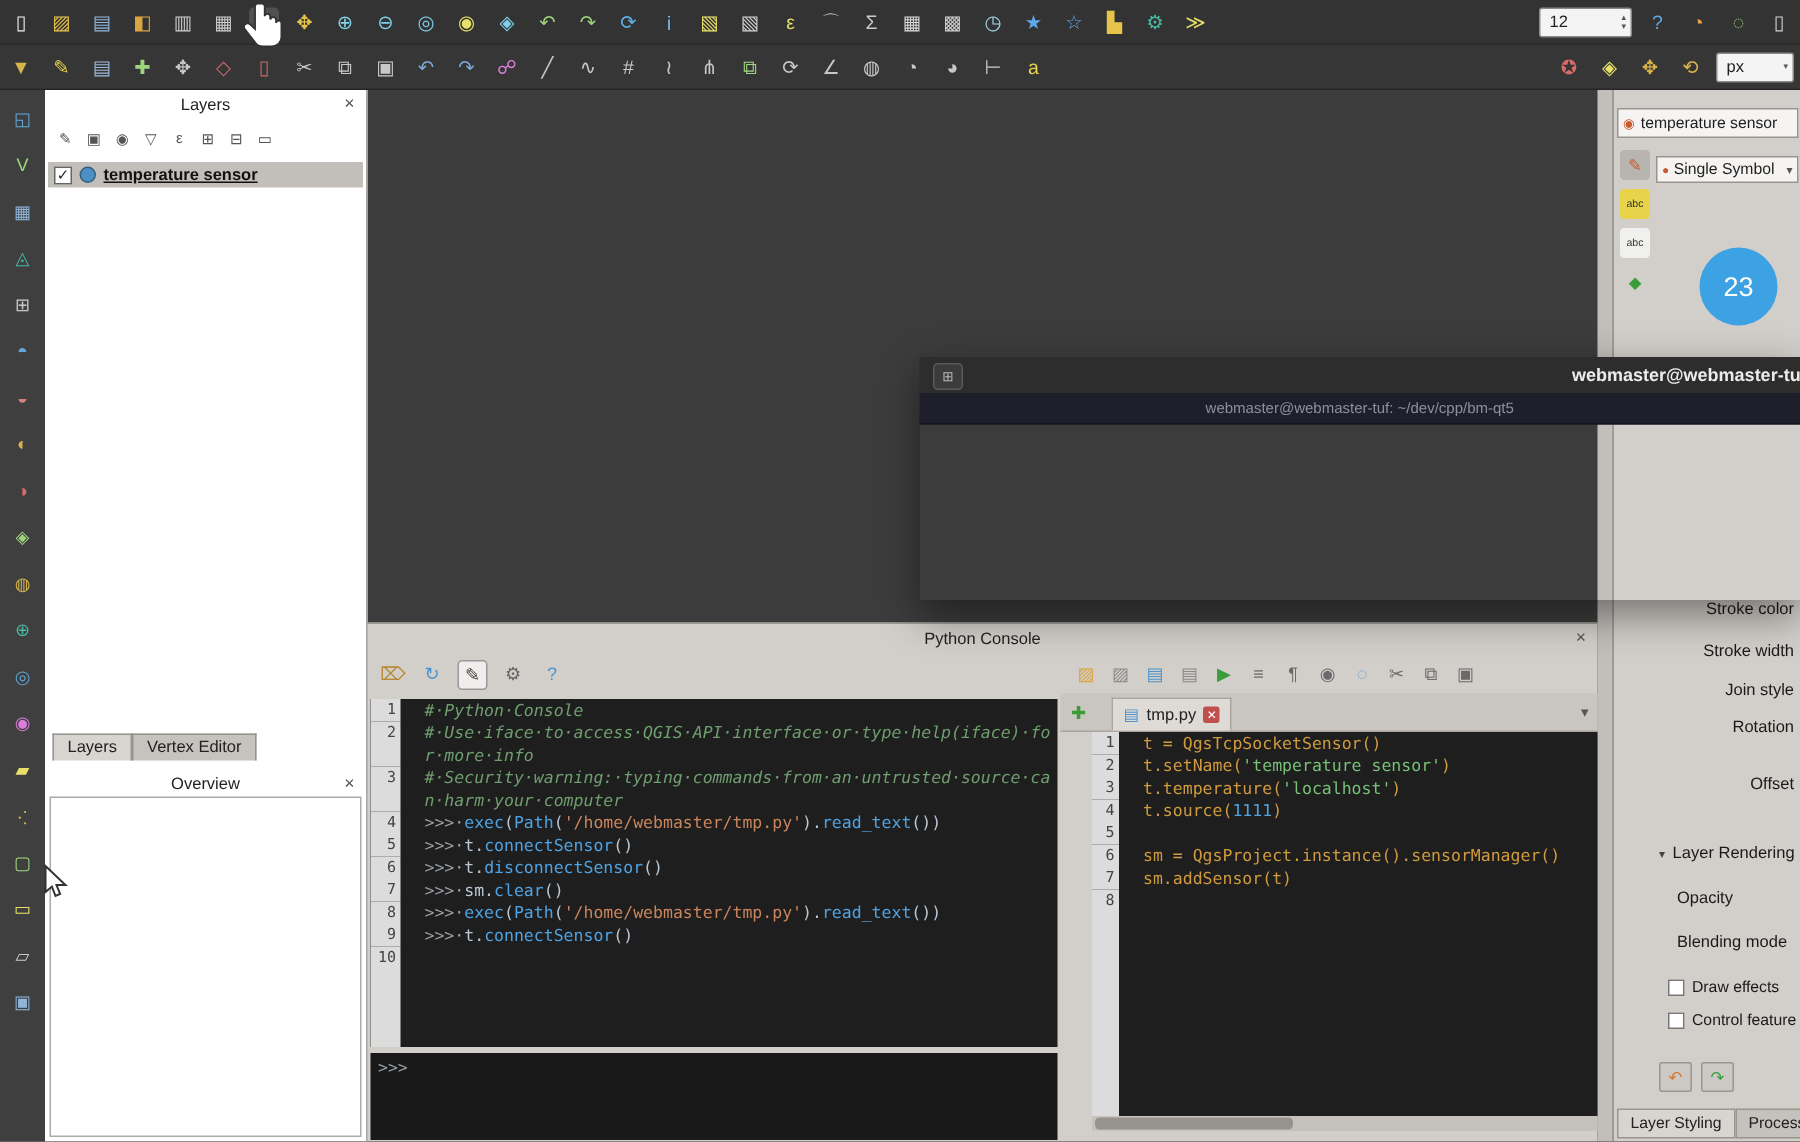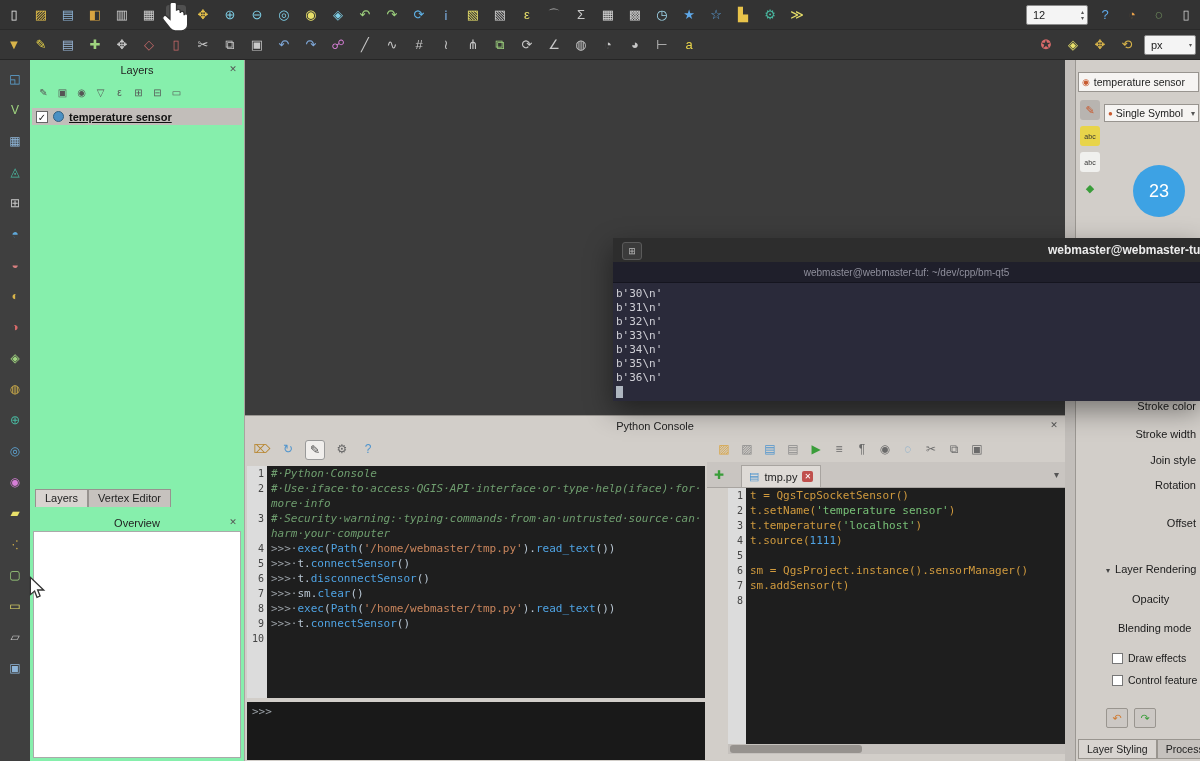--- a/index.html
+++ b/index.html
@@ -21,21 +21,21 @@
             display:flex;align-items:center;justify-content:space-between;font-size:11px;color:#222;
             padding:0 3px 0 6px;box-sizing:border-box;}
   .spin{display:flex;flex-direction:column;line-height:6px;font-size:6px;color:#555;}
 
   
   #left-strip{position:absolute;left:0;top:60px;width:30px;height:701px;background:#3f3f3f;
               display:flex;flex-direction:column;align-items:center;gap:13px;padding-top:10px;box-sizing:border-box;}
   #left-strip .tbi{width:18px;height:18px;font-size:12px;}
 
   
-  #left-dock{position:absolute;left:30px;top:60px;width:215px;height:701px;background:#86efac;
+  #left-dock{position:absolute;left:30px;top:60px;width:215px;height:701px;background:#ffffff;
              border-right:1px solid #a8a49f;box-sizing:border-box;}
   .dock-header{position:relative;height:18px;text-align:center;font-size:11px;color:#222;padding-top:4px;}
   .dock-close{position:absolute;right:5px;top:4px;font-size:9px;color:#555;width:12px;text-align:center;cursor:default;}
   #layers-panel{position:absolute;left:0;top:0;width:100%;height:447px;}
   #layers-toolbar{display:flex;gap:4px;padding:3px 6px;}
   #layers-toolbar .tbi{width:15px;height:15px;font-size:10px;}
   #layer-row{margin:5px 2px 0 2px;height:17px;background:#c2beba;display:flex;align-items:center;
              gap:5px;padding:0 4px;}
   .checkbox{width:12px;height:12px;background:#fff;border:1px solid #666;font-size:10px;line-height:12px;
             text-align:center;color:#222;flex:0 0 auto;box-sizing:border-box;}
@@ -80,21 +80,21 @@
   .pyc-g1 .tbi,.pyc-g2 .tbi{width:18px;height:18px;font-size:12px;}
 
   .codearea{font-family:"DejaVu Sans Mono",monospace;font-size:11px;line-height:15px;
             display:flex;flex-direction:column;overflow:hidden;}
   #console-out{position:absolute;left:2px;top:50px;width:458px;height:232px;background:#1e1e1e;}
   #editor-body{position:absolute;left:483px;top:72px;width:337px;height:256px;background:#1e1e1e;}
   .code-row{display:flex;flex:0 0 auto;}
   .code-row.fill{flex:1 1 auto;}
   .ln{flex:0 0 20px;background:#dcdcdc;color:#444;text-align:right;padding-right:3px;font-size:10px;box-sizing:border-box;}
   #editor-body .ln{flex-basis:18px;}
-  .ct{flex:1;padding-left:4px;word-break:break-all;white-space:pre-wrap;color:#b9c7d4;}
+  .ct{flex:1;padding-left:16px;word-break:break-all;white-space:pre-wrap;color:#b9c7d4;}
   .tk-cm{color:#6f9e6f;font-style:italic;}
   .tk-pr{color:#9aa0a6;}
   .tk-fn{color:#4fa3e3;}
   .tk-st{color:#c9855c;}
   .tk-pl{color:#b9c7d4;}
   .tk-nu{color:#4fa3e3;}
   .tk-ed{color:#d09a3e;}
   .tk-st2{color:#77c077;text-align:center;}
 
   #console-in{position:absolute;left:2px;top:286px;width:458px;height:58px;background:#191919;
@@ -330,21 +330,21 @@
     <span class="rp-label" style="top:340px;">Stroke color</span>
     <span class="rp-label" style="top:368px;">Stroke width</span>
     <span class="rp-label" style="top:394px;">Join style</span>
     <span class="rp-label" style="top:419px;">Rotation</span>
     <span class="rp-label" style="top:457px;">Offset</span>
 
     <div id="lr-header">
       <span class="caret">▾</span>
       <span>Layer Rendering</span>
     </div>
-    <span class="rp-left-label" style="left:56px;top:533px;">Opacity</span>
+    <span class="rp-left-label" style="left:42px;top:533px;">Opacity</span>
     <span class="rp-left-label" style="left:42px;top:562px;">Blending mode</span>
 
     <div class="cb-row" style="top:592px;">
       <span class="cbox"></span>
       <span>Draw effects</span>
     </div>
     <div class="cb-row" style="top:614px;">
       <span class="cbox"></span>
       <span>Control feature rendering order</span>
     </div>
@@ -490,30 +490,20 @@
   </div>
 
   <div id="terminal">
     <div class="term-titlebar">
       <span class="term-menu-btn">⊞</span>
       <span class="term-title">webmaster@webmaster-tuf</span>
     </div>
     <div class="term-tabrow">
       <span>webmaster@webmaster-tuf: ~/dev/cpp/bm-qt5</span>
     </div>
-    <div class="term-body" id="term-lines">
-        <div>b'30\n'</div>
-        <div>b'31\n'</div>
-        <div>b'32\n'</div>
-        <div>b'33\n'</div>
-        <div>b'34\n'</div>
-        <div>b'35\n'</div>
-        <div>b'36\n'</div>
-        <div><span class="term-cursor"></span></div>
-      </div>
   </div>
 
   <div class="cursor" style="left:160px;top:0px;">
     <svg width="30" height="36" viewBox="0 0 24 28">
       <path d="M9.5 1.5c-.8 0-1.5.7-1.5 1.5v12l-2.6-2.4c-.8-.7-2-.7-2.7 0-.7.7-.7 1.8-.1 2.6l5.6 7.2c.9 1.2 2.4 1.9 3.9 1.9h5c2.8 0 5-2.2 5-5v-7.3c0-.8-.6-1.4-1.4-1.4-.7 0-1.3.5-1.4 1.2l-.1-1.7c0-.8-.7-1.4-1.5-1.4s-1.4.6-1.5 1.3l-.1-1.6c0-.8-.7-1.4-1.5-1.4-.7 0-1.3.5-1.4 1.2V3c0-.8-.7-1.5-1.5-1.5z" fill="#ffffff" stroke="#333" stroke-width="1"></path>
     </svg>
   </div>
   <div class="cursor" style="left:28px;top:576px;">
     <svg width="18" height="24" viewBox="0 0 12 18">
       <path d="M1 1v13l3.2-2.7L6 16l2.3-1-1.8-4.5H11z" fill="#ffffff" stroke="#333" stroke-width="1"></path>

